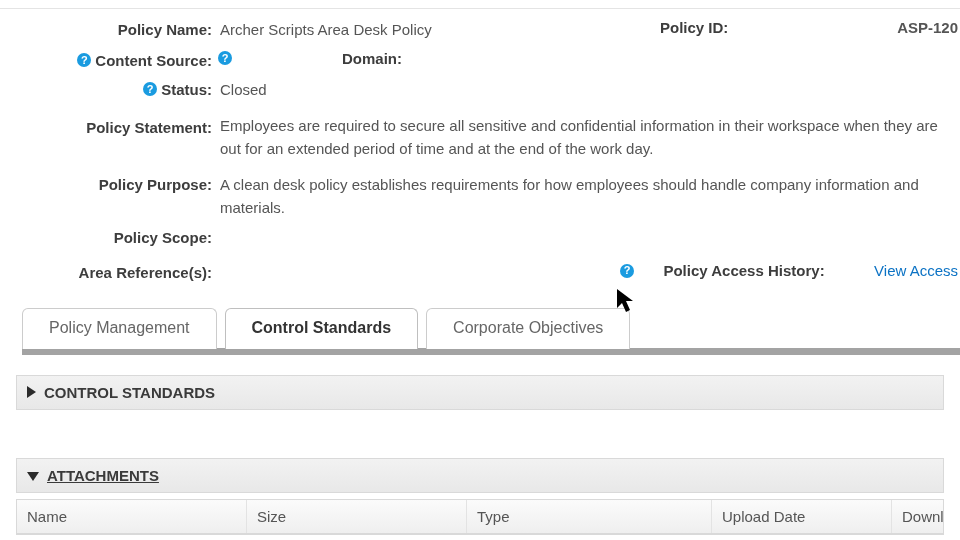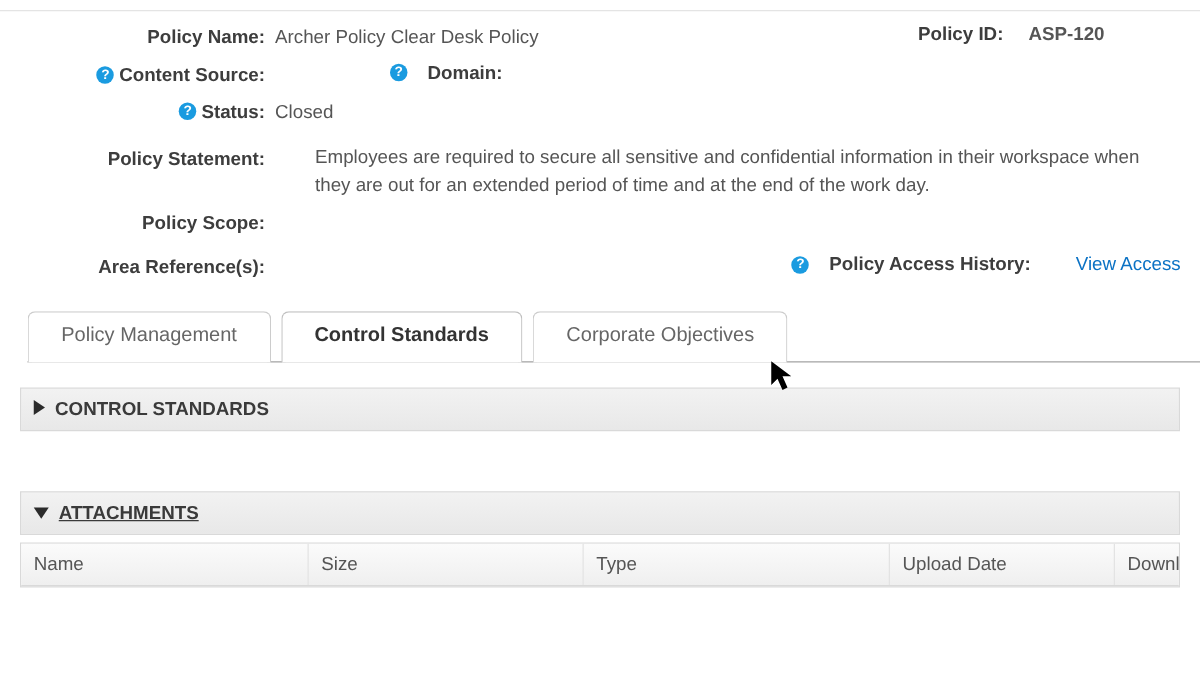--- a/index.html
+++ b/index.html
@@ -42,21 +42,21 @@
   .value-col {
     flex: 1;
     color: #555;
     line-height: 1.5;
     padding-left: 2px;
   }
   .right-col {
     width: 300px;
     min-width: 0;
     display: flex;
-    justify-content: center;
+    justify-content: space-between;
     align-items: center;
     gap: 16px;
     padding-right: 2px;
     white-space: nowrap;
   }
   .right-col .rlabel { font-weight: 700; color: #3d3d3d; }
   .right-col .rvalue { color: #555; margin-left: 4px; font-weight: bold; }
   .help-icon {
     display: inline-flex;
     width: 14px; height: 14px;
@@ -69,21 +69,21 @@
     justify-content: center;
     line-height: 1;
   }
   .link { color: #0b72c4; text-decoration: none; cursor: pointer; }
 
   
   .tabs {
     display: flex;
     gap: 8px;
     margin: 24px 0 0 22px;
-    border-bottom: 1px solid #a3a3a3;
+    border-bottom: 7px solid #a3a3a3;
   }
   .tab {
     padding: 10px 26px 12px 26px;
     border: 1px solid #ccc;
     border-bottom: none;
     border-radius: 6px 6px 0 0;
     background: #fff;
     color: #666;
     font-size: 16px;
     cursor: pointer;
@@ -165,21 +165,21 @@
 <body>
 
 <div class="content">
 <hr class="top-div">
 
 <div class="field-row">
   <div class="label-col">
     <span>Policy Name:</span>
   </div>
   <div class="value-col">
-    <span>Archer Policy Clear Desk Policy</span>
+    <span>Archer Scripts Area Desk Policy</span>
   </div>
   <div class="right-col">
     <span class="rlabel">Policy ID:</span>
     <span class="rvalue">ASP-120</span>
   </div>
 </div>
 
 <div class="field-row">
   <div class="label-col">
     <span class="help-icon">?</span>
@@ -200,25 +200,33 @@
   <div class="value-col">
     <span>Closed</span>
   </div>
   <div class="right-col"></div>
 </div>
 
 <div class="field-row" style="margin-top:14px;">
   <div class="label-col" style="align-items:flex-start;padding-top:2px;">
     <span>Policy Statement:</span>
   </div>
-  <div class="value-col" style="padding-right:16px;margin-left:32px;">
+  <div class="value-col" style="padding-right:16px;">
     <span>Employees are required to secure all sensitive and confidential information in their workspace when they are out for an extended period of time and at the end of the work day.</span>
   </div>
 </div>
 
+<div class="field-row" style="margin-top:14px;">
+  <div class="label-col">
+    <span>Policy Purpose:</span>
+  </div>
+  <div class="value-col">
+    <span>A clean desk policy establishes requirements for how employees should handle company information and materials.</span>
+  </div>
+</div>
 
 <div class="field-row" style="">
   <div class="label-col">
     <span>Policy Scope:</span>
   </div>
 </div>
 
 <div class="field-row" style="margin-top:14px;">
   <div class="label-col">
     <span>Area Reference(s):</span>

